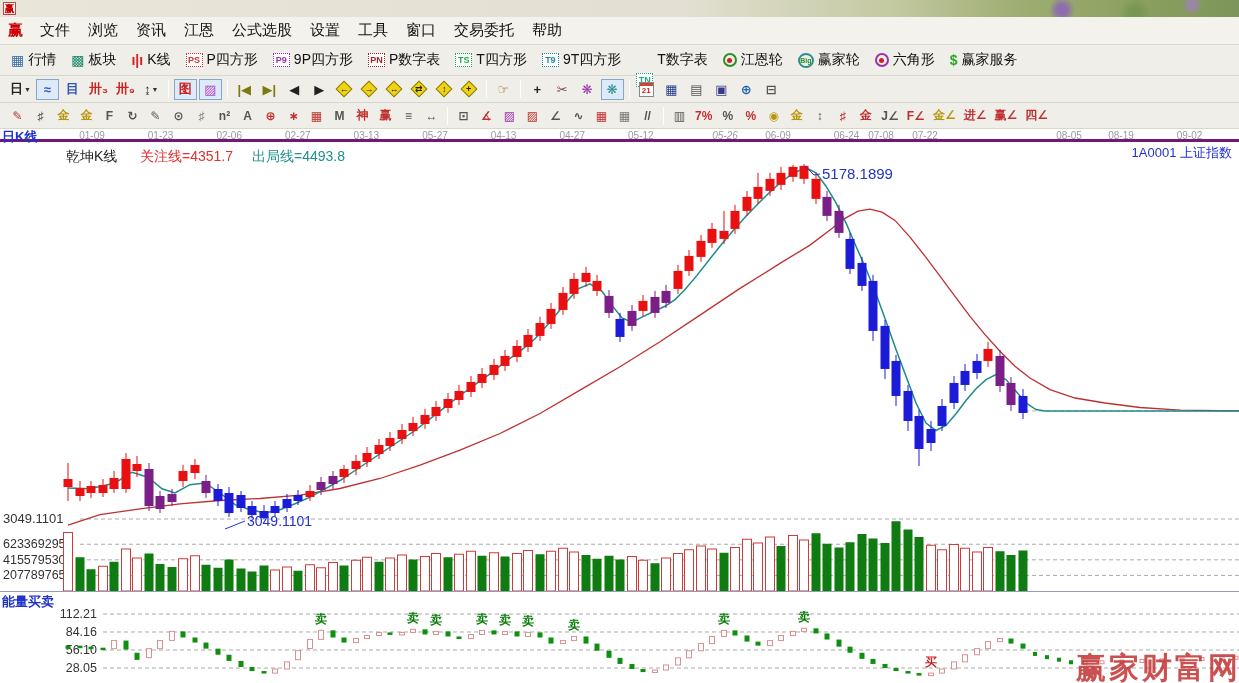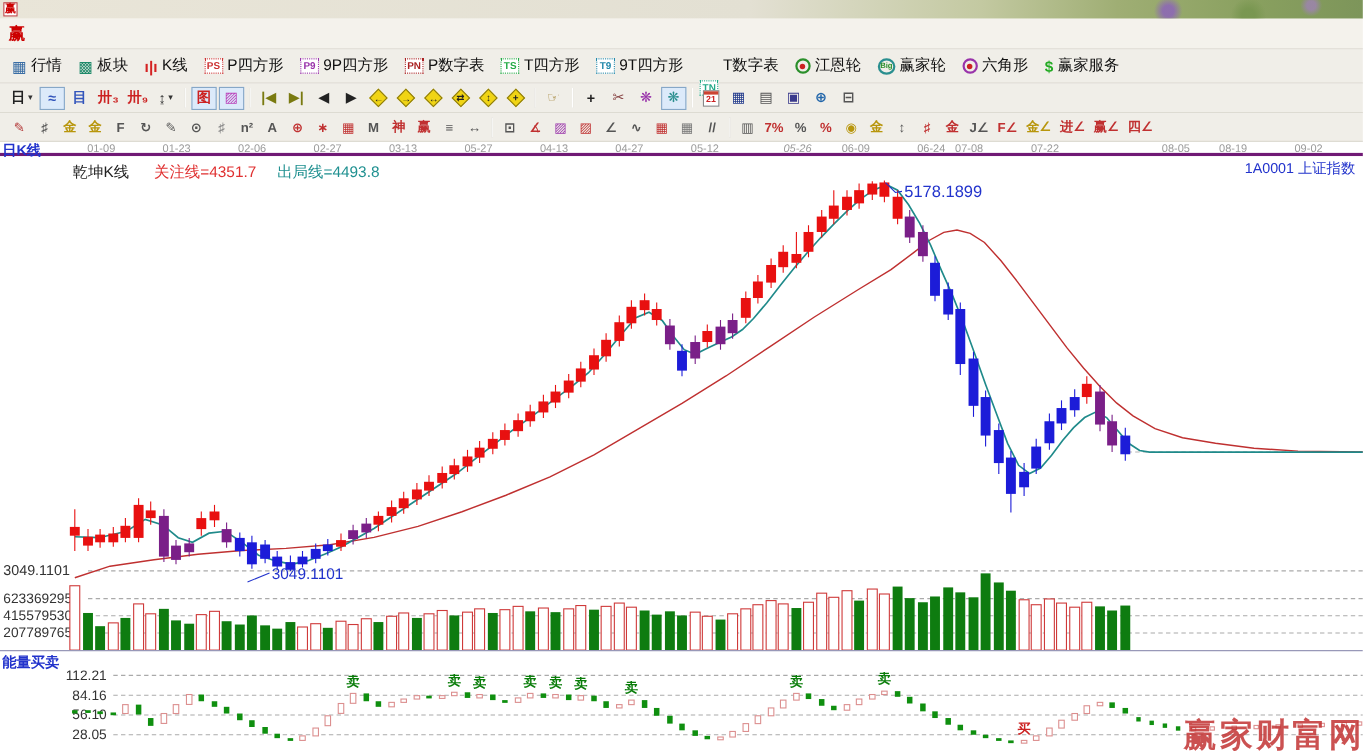--- a/index.html
+++ b/index.html
@@ -42,20 +42,32 @@
 </style>
 </head>
 <body>
 
 <div class="titlebar">
   <span class="appicon">赢</span>
 </div>
 
 <div class="menubar">
   <span class="menulogo">赢</span>
+  <div id="menu-items" style="display:flex">
+      <div class="mi">文件</div>
+      <div class="mi">浏览</div>
+      <div class="mi">资讯</div>
+      <div class="mi">江恩</div>
+      <div class="mi">公式选股</div>
+      <div class="mi">设置</div>
+      <div class="mi">工具</div>
+      <div class="mi">窗口</div>
+      <div class="mi">交易委托</div>
+      <div class="mi">帮助</div>
+    </div>
 </div>
 
 <div class="tbar tb1" id="tb1">
     <div class="tb1item">
       <span class="ic-glyph" style="color: rgb(58, 110, 165);">▦</span>
       <span>行情</span>
     </div>
     <div class="tb1item">
       <span class="ic-glyph" style="color: rgb(31, 138, 106);">▩</span>
       <span>板块</span>
@@ -230,21 +242,21 @@
     <span style="left: 297.8px;">02-27</span>
     <span style="left: 366.4px;">03-13</span>
     <span style="left: 435px;">05-27</span>
     <span style="left: 503.6px;">04-13</span>
     <span style="left: 572.2px;">04-27</span>
     <span style="left: 640.8px;">05-12</span>
     <span style="left: 725px; font-style: italic;">05-26</span>
     <span style="left: 778px;">06-09</span>
     <span style="left: 846.6px;">06-24</span>
     <span style="left: 881px;">07-08</span>
-    <span style="left: 950px;">07-22</span>
+    <span style="left: 925px;">07-22</span>
     <span style="left: 1069px;">08-05</span>
     <span style="left: 1121px;">08-19</span>
     <span style="left: 1189.6px;">09-02</span>
   </div>
 
 <div class="chart">
   <svg id="chart-svg" width="1239" height="541">
       <line x1="80" y1="377" x2="1239" y2="377" stroke="#aaaaaa" stroke-dasharray="4 3" stroke-width="1"></line>
       <line x1="1025" y1="268.97167973694553" x2="1239" y2="268.97167973694553" stroke="#b5b5b5" stroke-dasharray="4 3"></line>
       <line x1="80" y1="402.247302875" x2="1239" y2="402.247302875" stroke="#aaaaaa" stroke-dasharray="4 3"></line>

